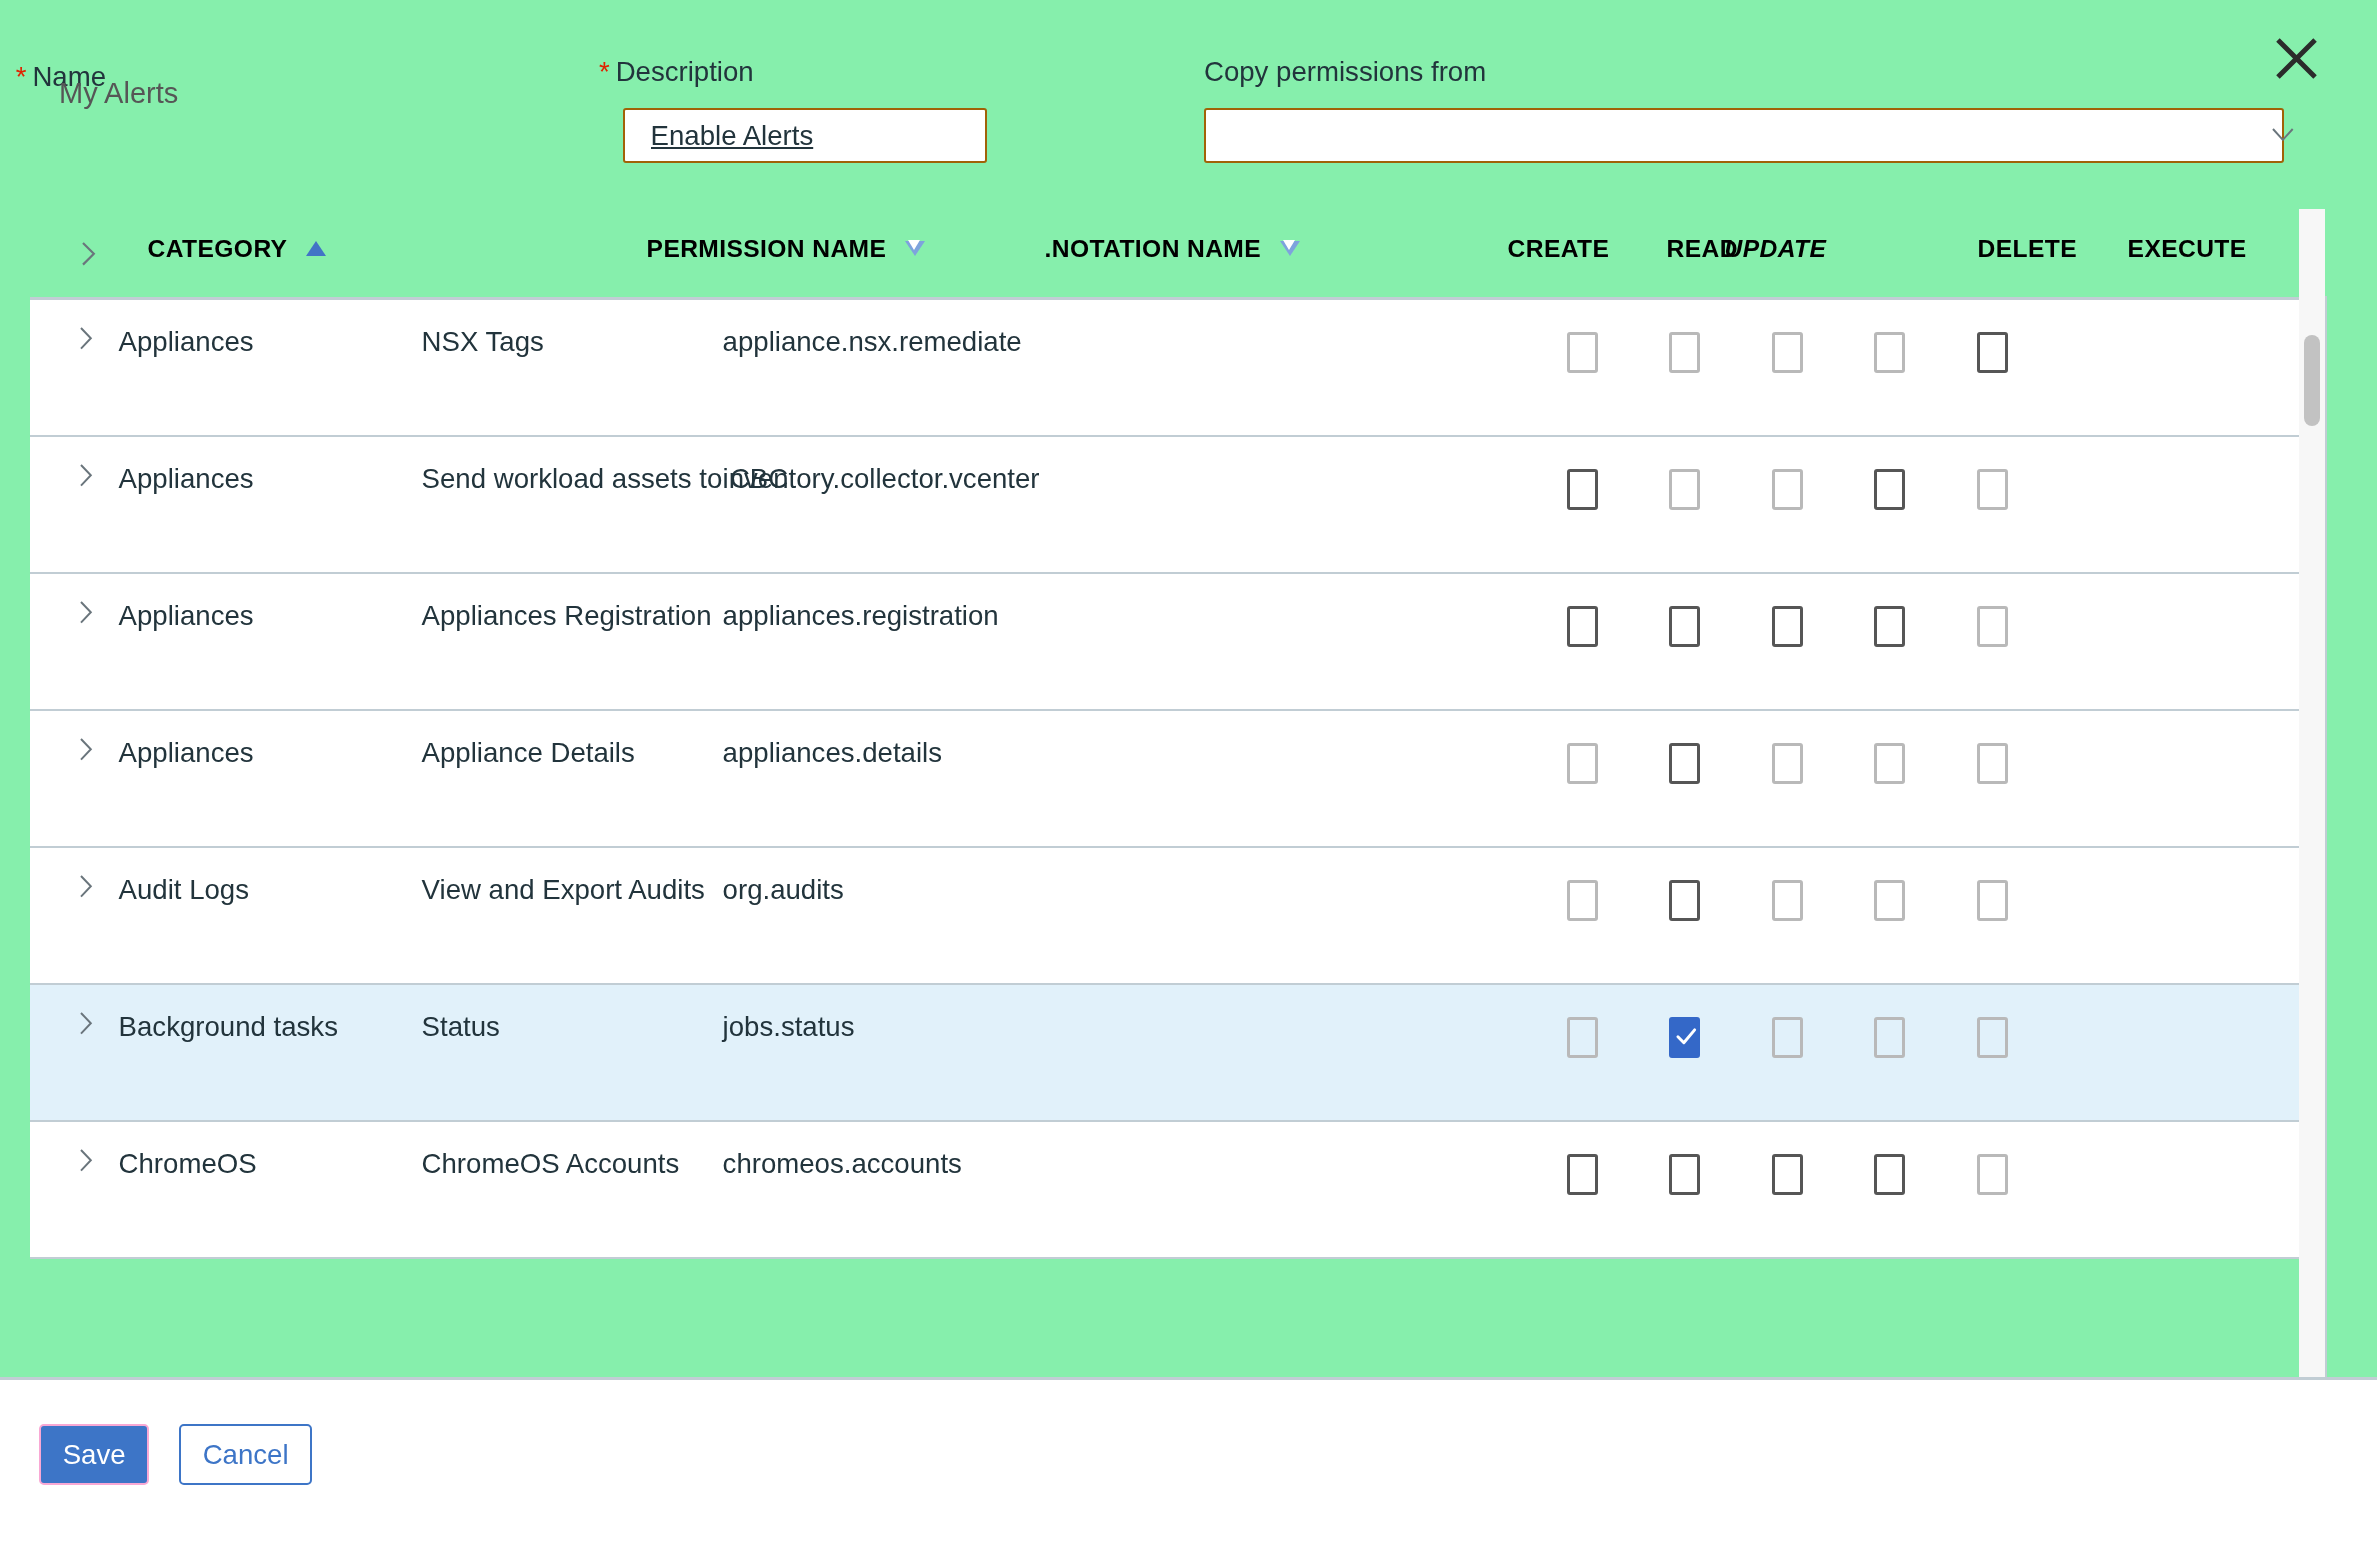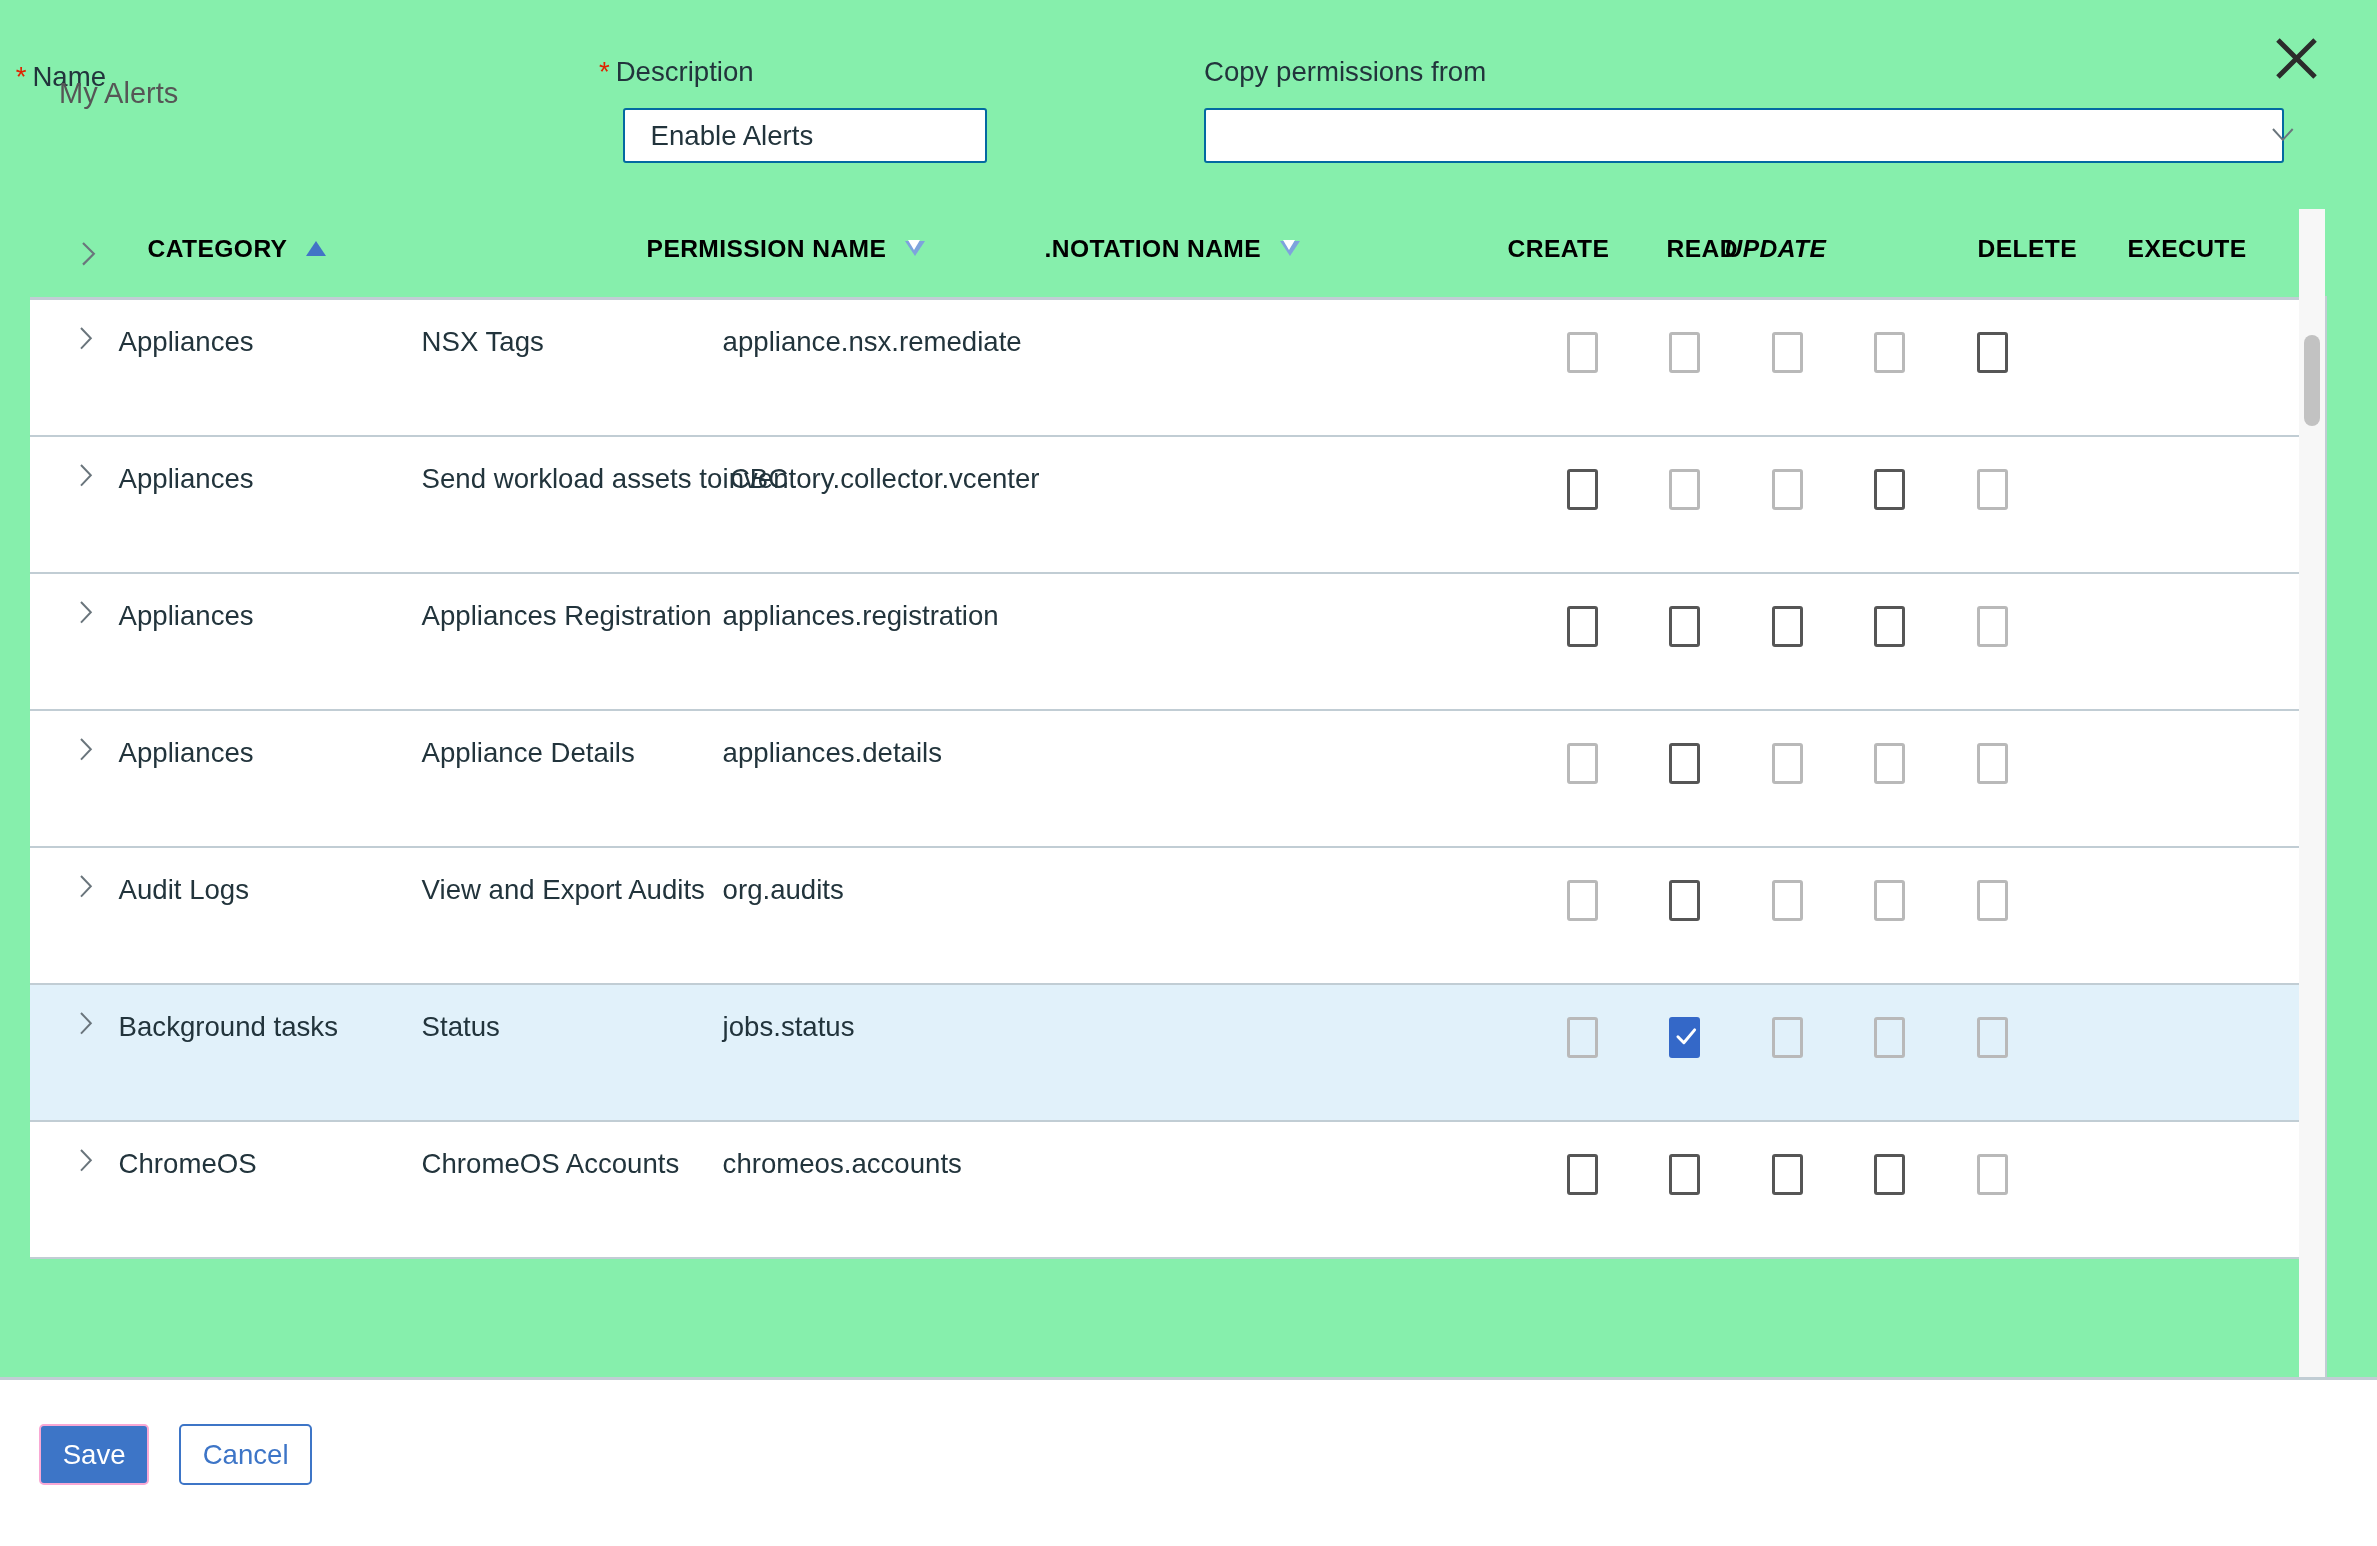--- a/index.html
+++ b/index.html
@@ -52,27 +52,28 @@
     white-space: nowrap;
     line-height: 1;
   }
 
   .desc-label { top: 58px; left: 599px; }
   .copy-label { top: 58px; left: 1204px; }
 
   .input-box {
     position: absolute;
     background: #fff;
-    border: 2px solid #0369a1;
+    border: 2px solid #a16207;
     border-radius: 3px;
     font-size: 27.6px;
     color: #22343c;
     font-family: "Liberation Sans", sans-serif;
     padding: 0 25.6px;
     line-height: 51px;
+    text-decoration: underline;
   }
   .desc-input {
     top: 108px; left: 623px;
     width: 364px; height: 55px;
   }
   .copy-select {
     top: 108px; left: 1204px;
     width: 1080px; height: 55px;
     padding-right: 59px;
   }

